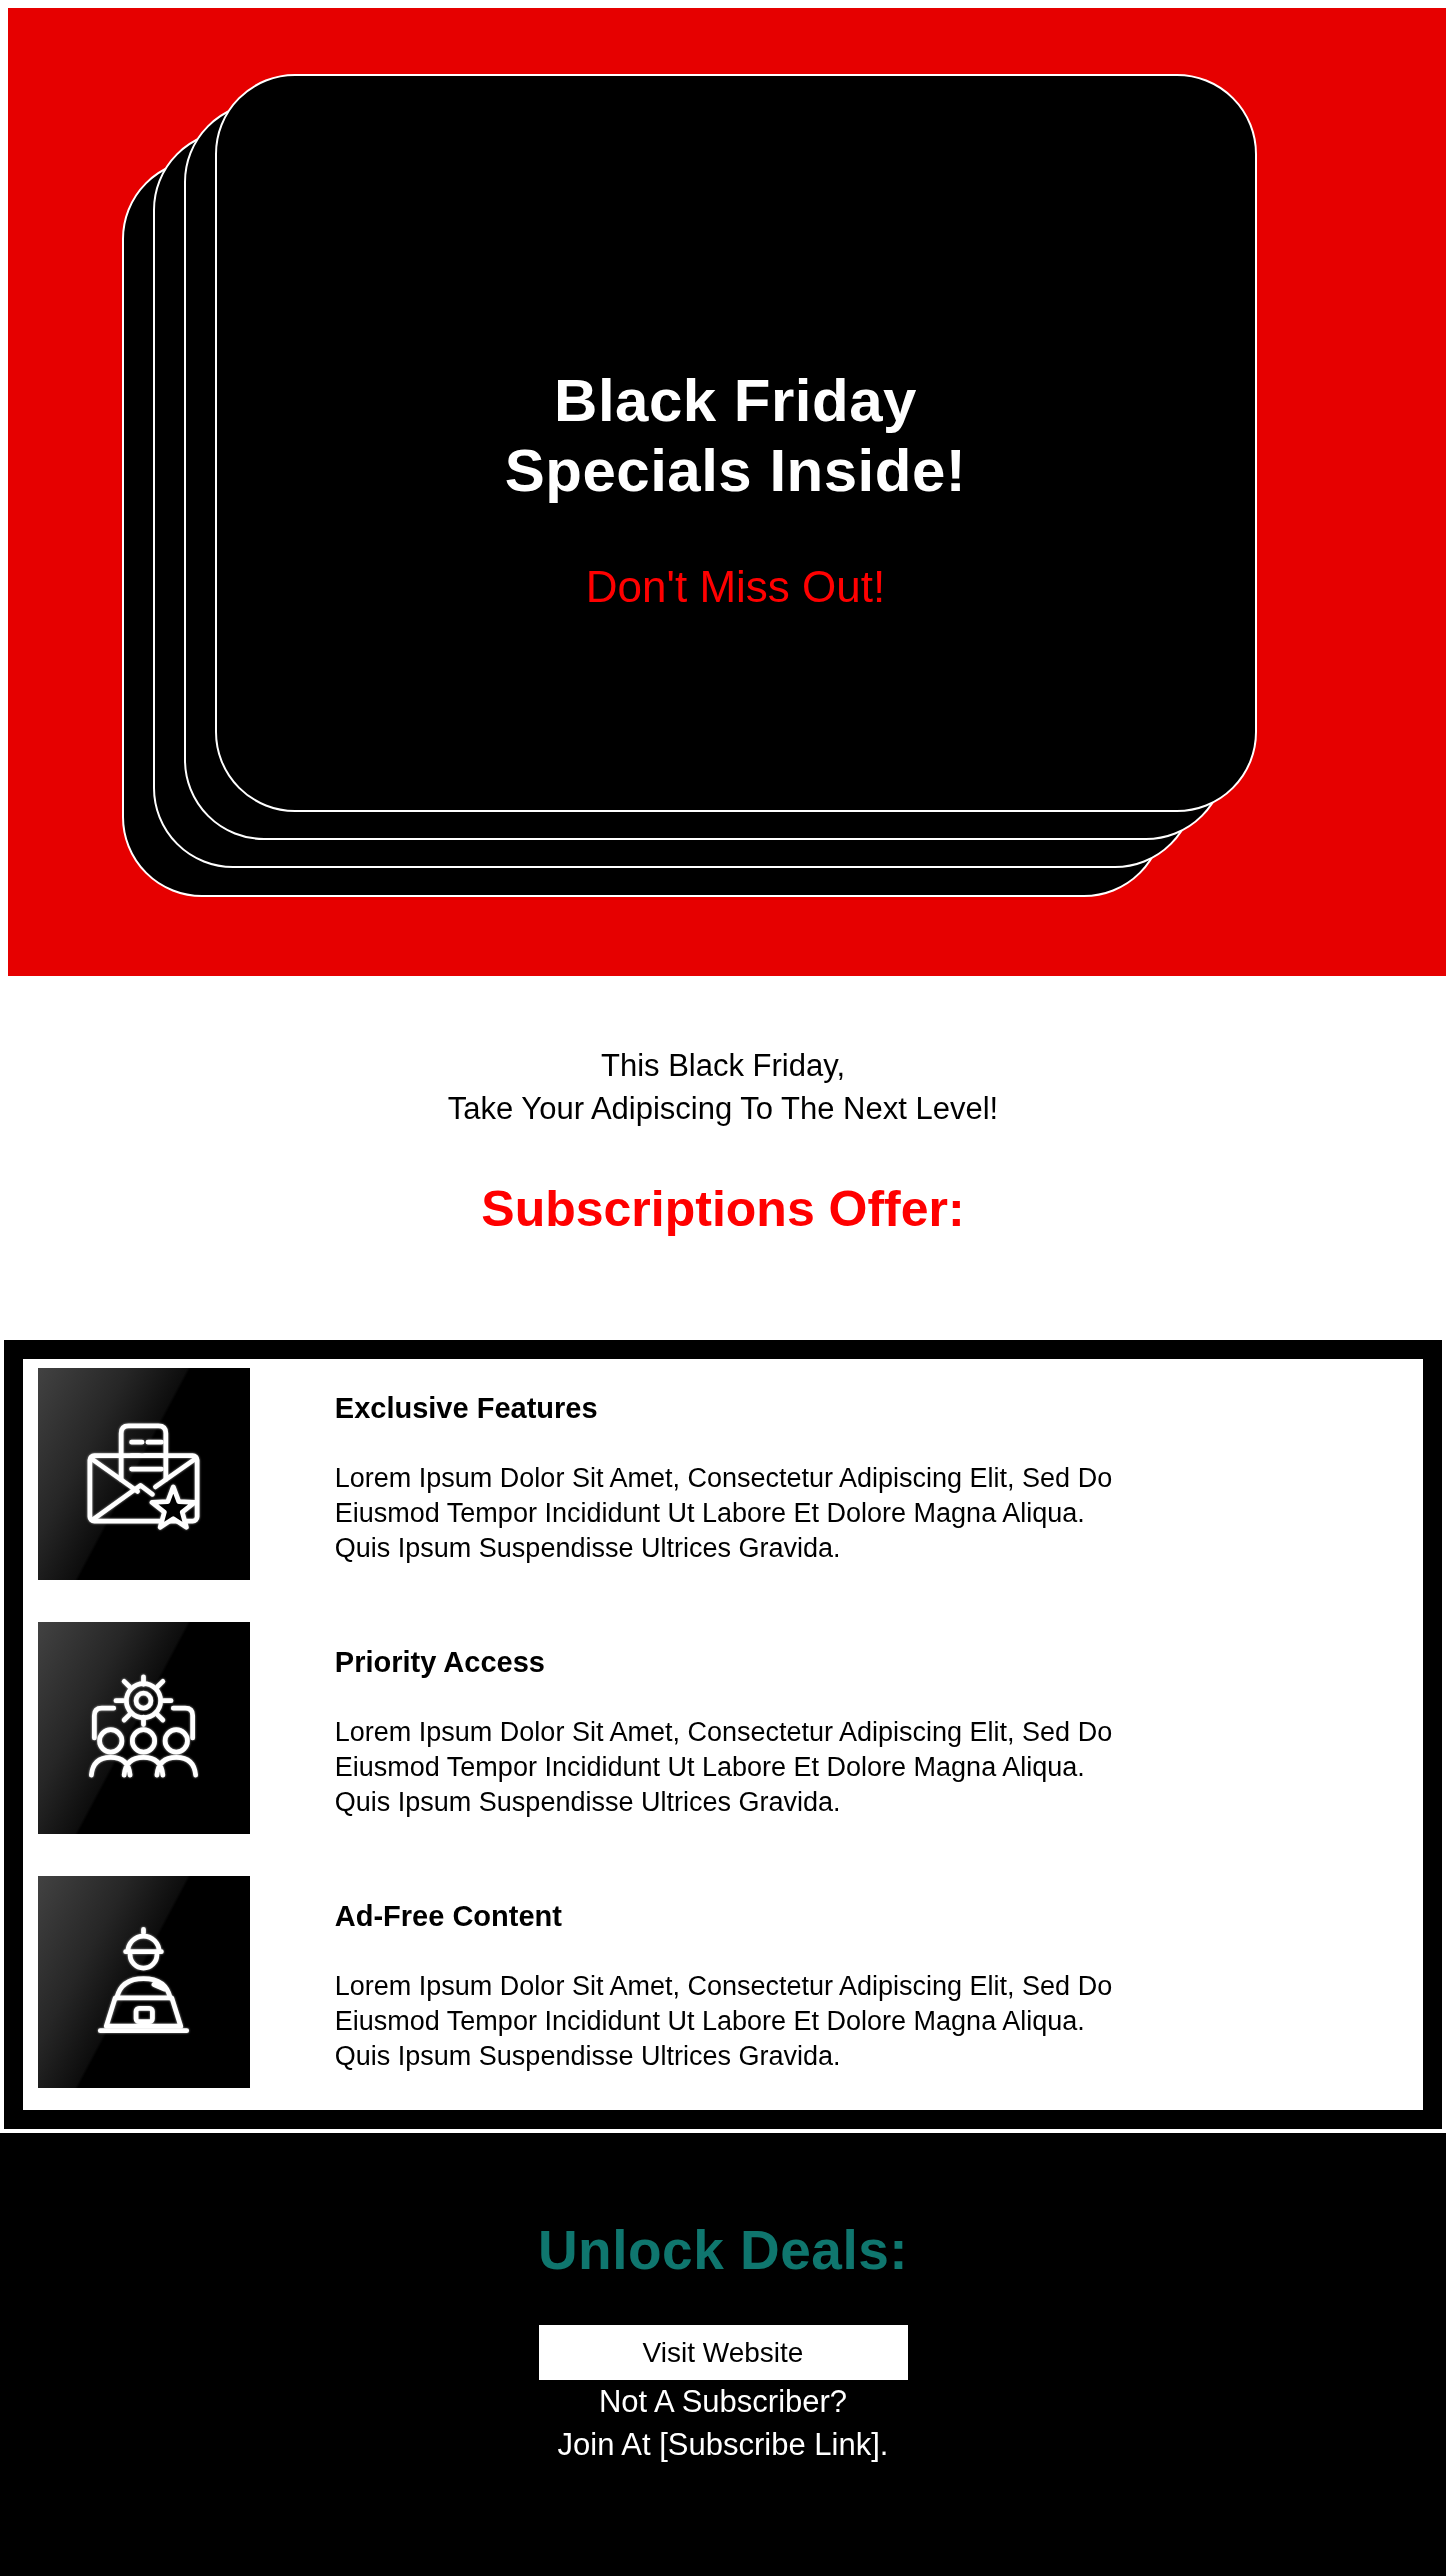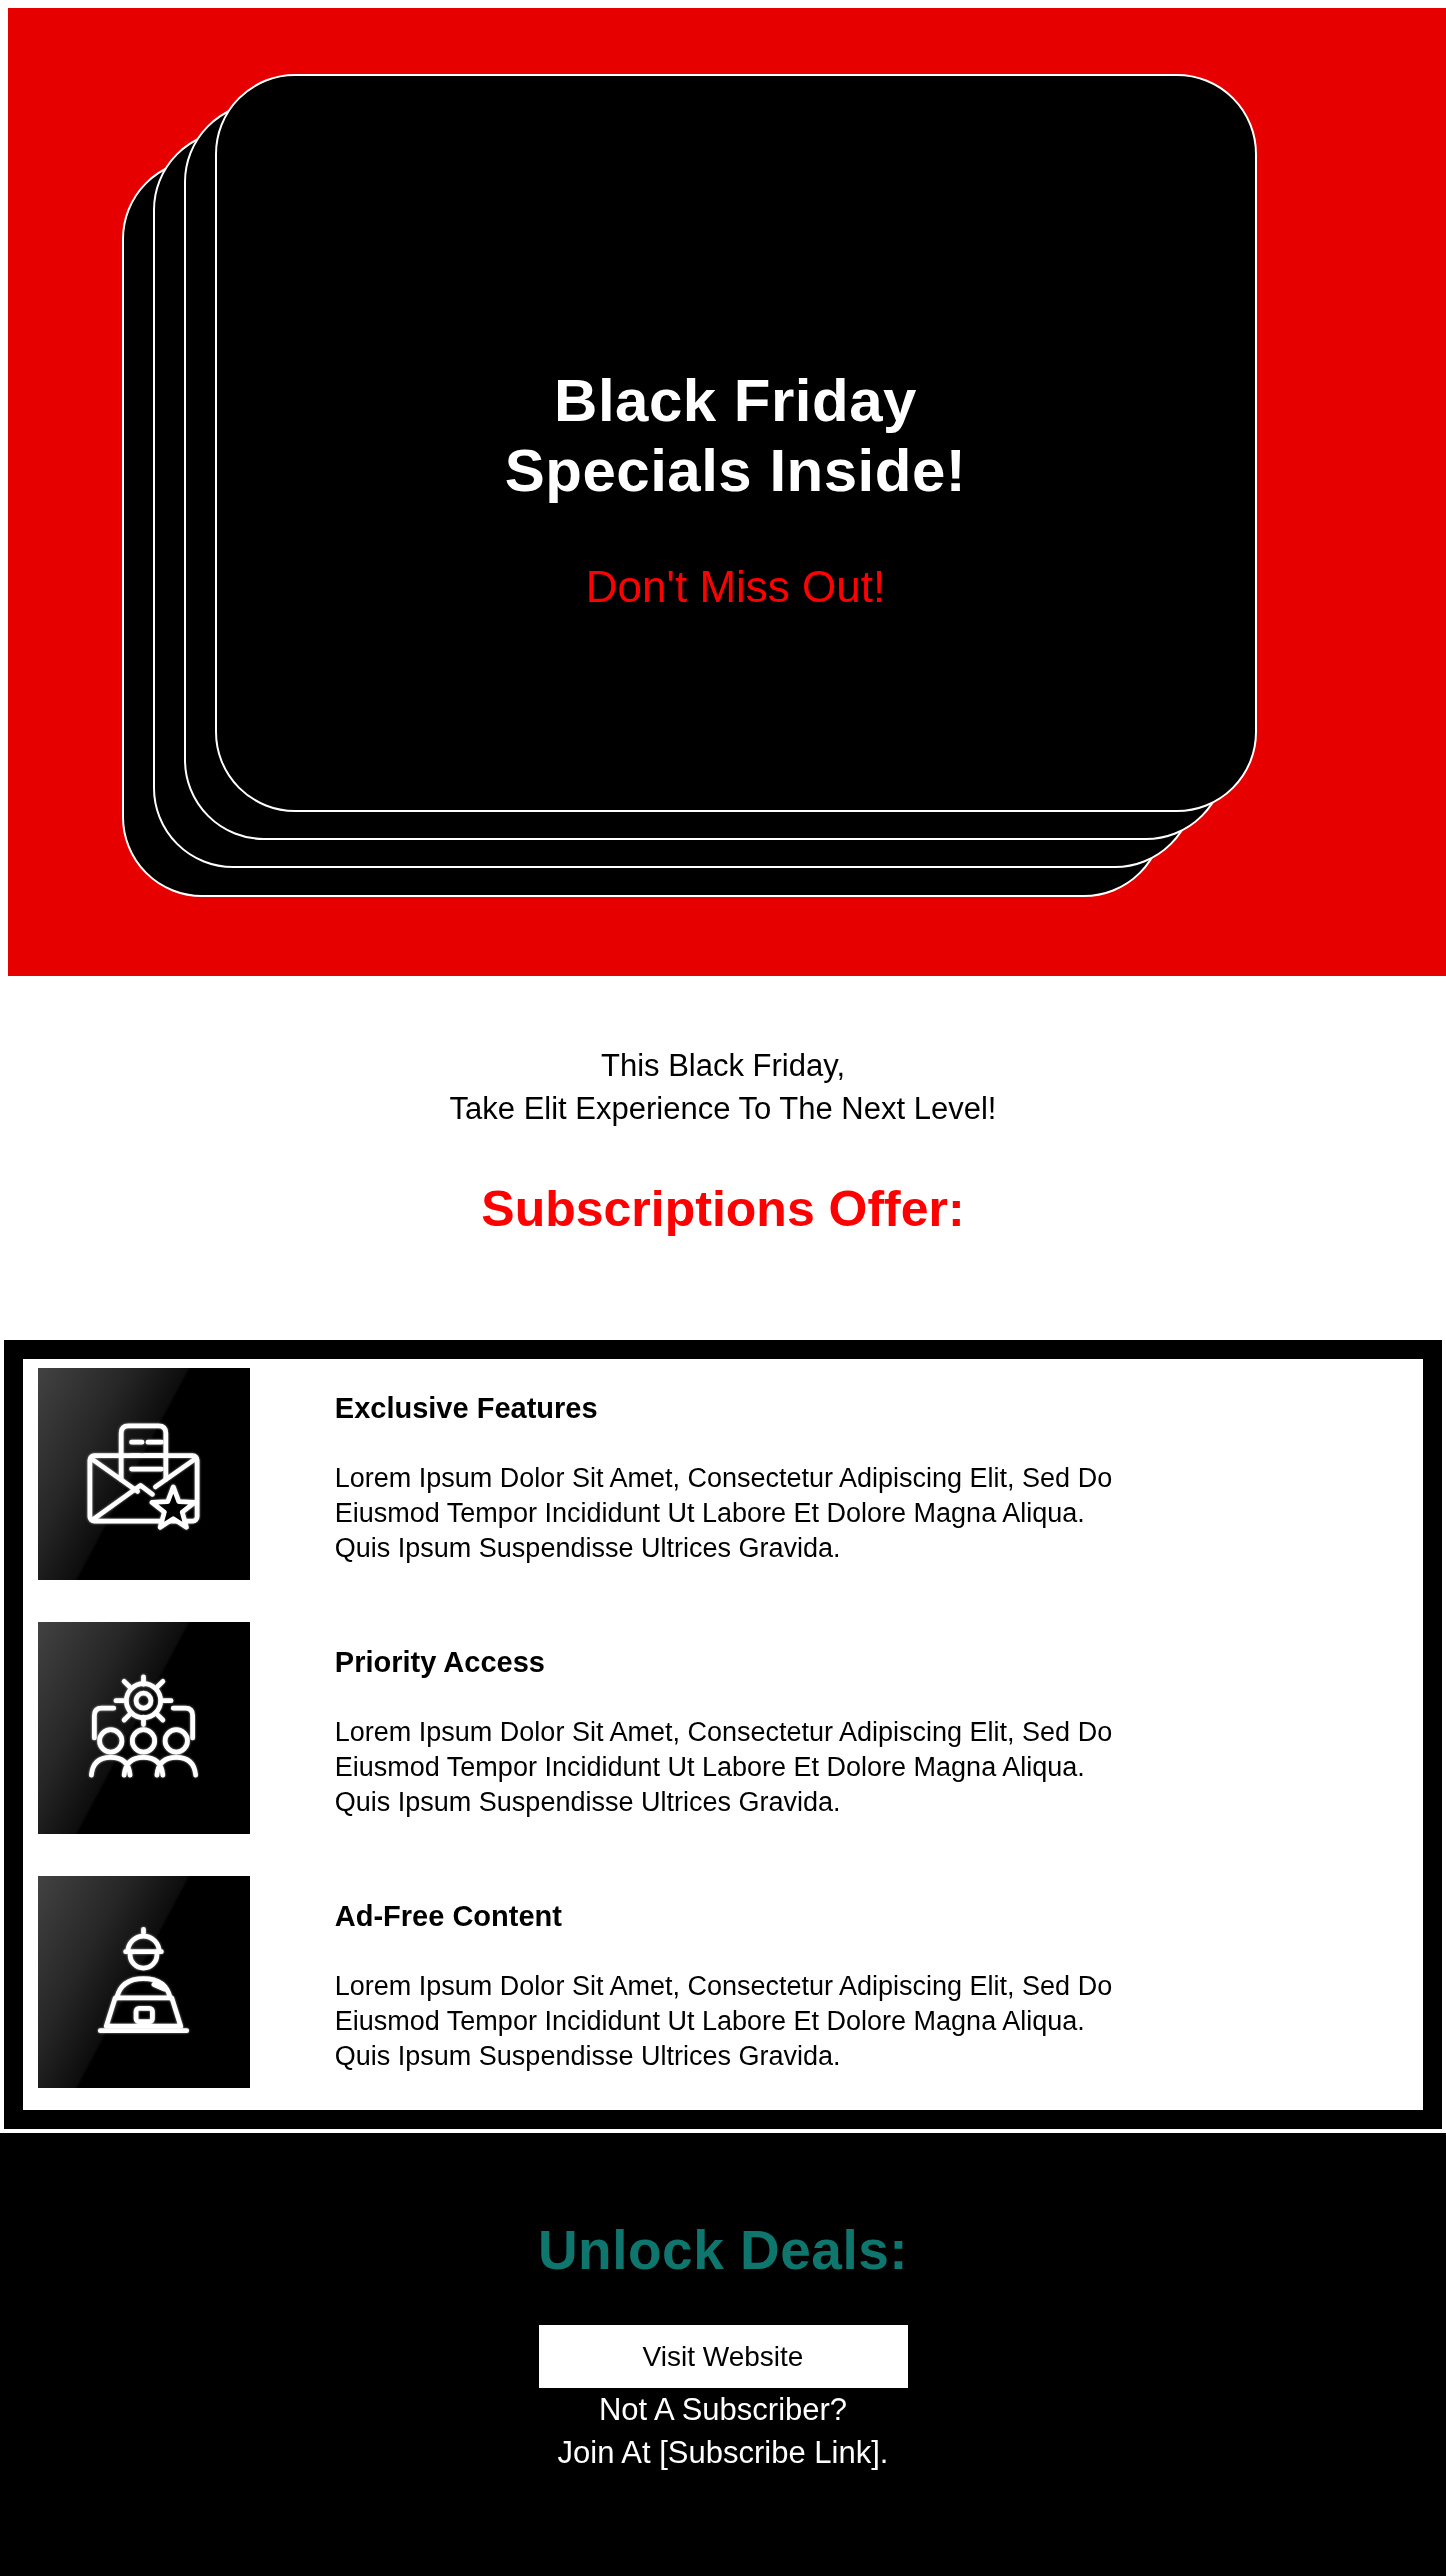--- a/index.html
+++ b/index.html
@@ -56,21 +56,21 @@
   .tile svg *{ stroke:#fff; stroke-width:3.2; fill:none; stroke-linecap:round; stroke-linejoin:round; }
   .tile svg .solid{ fill:#000; }
   .feature-text{ margin-left:85px; padding-top:24.5px; }
   .feature-title{ font-size:29px; font-weight:bold; color:#000; }
   .feature-desc{ margin-top:36px; font-size:27px; line-height:35px; color:#000; max-width:783px; }
 
   
   .footer{ margin-top:3.8px; height:443px; background:#000; text-align:center; padding-top:85px; }
   .footer-heading{ color:#0f766e; font-size:55px; font-weight:bold; letter-spacing:0.5px; }
   .visit-btn{
-    margin-top:43px; width:369px; height:63px;
+    margin-top:43px; width:369px; height:55px;
     background:#ffffff; color:#000; font-size:28px;
     border:none; font-family:"Liberation Sans", sans-serif;
     cursor:pointer;
   }
   .note{ color:#fff; font-size:31px; line-height:43px; }
 </style>
 </head>
 <body>
 
 <div class="banner">
@@ -84,21 +84,21 @@
         <div>Specials Inside!</div>
       </div>
       <div class="tagline">Don't Miss Out!</div>
     </div>
   </div>
 </div>
 
 <div class="intro-section">
   <div class="intro">
     <div>This Black Friday,</div>
-    <div>Take Elit Experience To The Next Level!</div>
+    <div>Take Your Adipiscing To The Next Level!</div>
   </div>
   <div class="premium-heading">
     <div>Subscriptions Offer:</div>
   </div>
 </div>
 
 <div class="features-panel">
 
   <div class="feature-row">
     <div class="tile">

